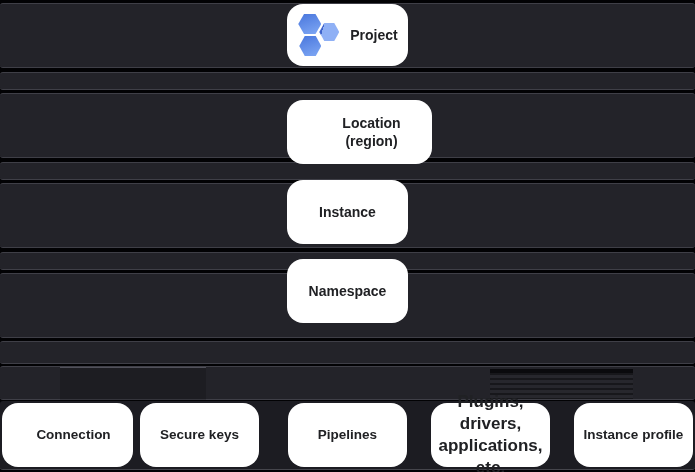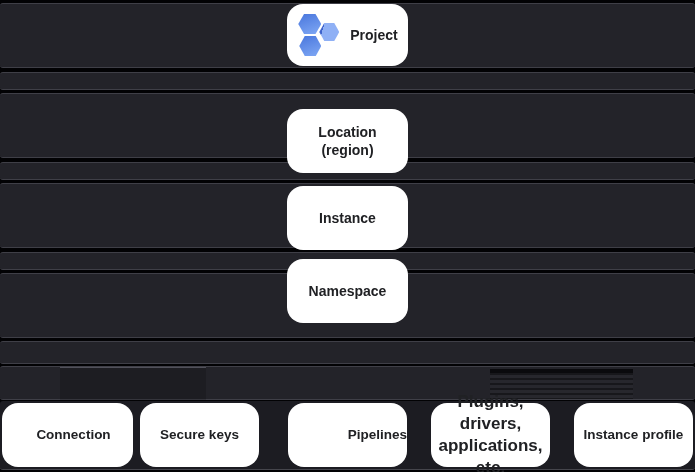--- a/index.html
+++ b/index.html
@@ -49,27 +49,27 @@
     position:absolute;
     background:#ffffff;
     border-radius:16px;
     display:flex;align-items:center;justify-content:center;
     color:#202124;font-weight:bold;
     text-align:center;
   }
   .card .label{white-space:pre-line;line-height:1.3;}
   .center-card{left:287px;width:121px;height:64px;font-size:14px;}
   .card-project{top:4px;height:62px;gap:11px;}
-  .card-location{top:109px;}
-  .card-instance{top:186px;}
+  .card-location{top:100px;padding-left:24px;}
+  .card-instance{top:180px;}
   .card-namespace{top:259px;}
   .child-card{top:403px;width:119px;height:64px;font-size:13.5px;}
   .child-0{left:2px;padding-left:12px;}
   .child-1{left:140px;}
-  .child-2{left:288px;justify-content:flex-end;}
+  .child-2{left:288px;}
   .child-3{left:431px;font-size:17px;}
   .child-4{left:574px;}
   
   .hex-icon{position:relative;width:42px;height:44px;flex:0 0 auto;}
   .hex{
     position:absolute;
     clip-path:polygon(25% 0%, 75% 0%, 100% 50%, 75% 100%, 25% 100%, 0% 50%);
   }
   .hex-tl{left:1px;top:1px;width:23px;height:20px;
     background:linear-gradient(160deg,#4e7bdf 10%,#7aa3f2 90%);}

